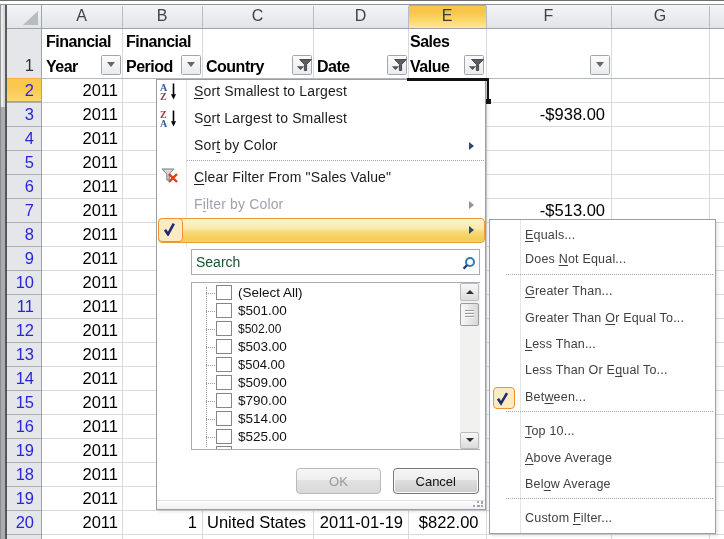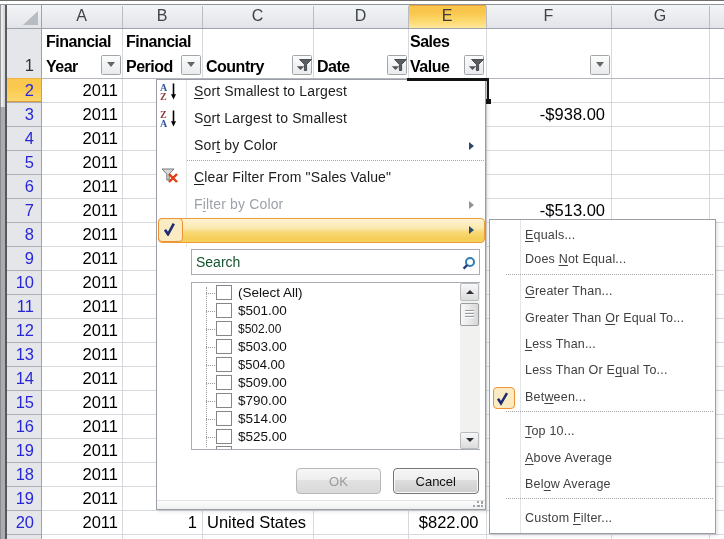--- a/index.html
+++ b/index.html
@@ -160,20 +160,21 @@
 <div class="cell rt" style="left:58.0px;top:390px;width:60px;height:24px;line-height:24px">2011</div>
 <div class="cell rt" style="left:58.0px;top:414px;width:60px;height:24px;line-height:24px">2011</div>
 <div class="cell rt" style="left:58.0px;top:438px;width:60px;height:24px;line-height:24px">2011</div>
 <div class="cell rt" style="left:58.0px;top:462px;width:60px;height:24px;line-height:24px">2011</div>
 <div class="cell rt" style="left:58.0px;top:486px;width:60px;height:24px;line-height:24px">2011</div>
 <div class="cell rt" style="left:58.0px;top:510px;width:60px;height:24px;line-height:24px">2011</div>
 <div class="cell rt" style="left:515.0px;top:102px;width:90px;height:24px;line-height:24px">-$938.00</div>
 <div class="cell rt" style="left:515.0px;top:198px;width:90px;height:24px;line-height:24px">-$513.00</div>
 <div class="cell rt" style="left:157.0px;top:510px;width:40px;height:24px;line-height:24px">1</div>
 <div class="cell" style="left:207px;top:510px;height:24px;line-height:24px">United States</div>
+<div class="cell rt" style="left:313.0px;top:510px;width:90px;height:24px;line-height:24px">2011-01-19</div>
 <div class="cell rt" style="left:388.5px;top:510px;width:90px;height:24px;line-height:24px">$822.00</div>
 <div class="ab" style="left:407px;top:77.5px;width:82px;height:3px;background:#121212;z-index:30"></div>
 <div class="ab" style="left:486.5px;top:80px;width:2.5px;height:19px;background:#121212;z-index:30"></div>
 <div class="ab" style="left:486px;top:99px;width:5px;height:4.5px;background:#121212;z-index:30"></div>
 <div class="ab" style="left:156px;top:79px;width:330px;height:431px;background:#fff;border:1px solid #9b9fa5;box-sizing:border-box;box-shadow:2px 2px 3px rgba(0,0,0,0.10);z-index:10"></div>
 <div class="ab" style="z-index:11;left:185.5px;top:80px;width:1px;height:167px;background:#e4e5e7"></div>
 <div class="mi" style="z-index:11;top:77.5px;color:#1c1c1c"><u>S</u>ort Smallest to Largest</div>
 <div class="mi" style="z-index:11;top:104.5px;color:#1c1c1c">S<u>o</u>rt Largest to Smallest</div>
 <div class="mi" style="z-index:11;top:131.5px;color:#1c1c1c">Sor<u>t</u> by Color</div>
 <div class="mi" style="z-index:11;top:164.0px;color:#1c1c1c"><u>C</u>lear Filter From "Sales Value"</div>

